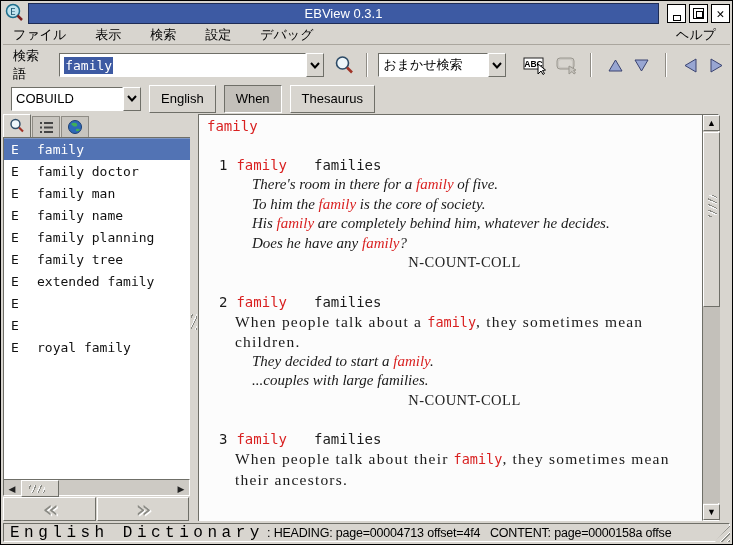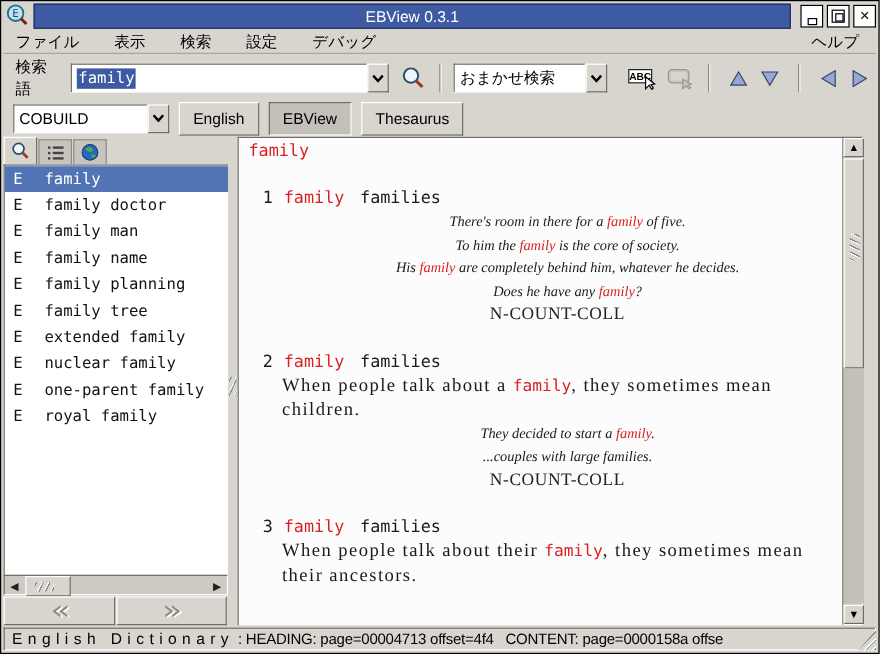--- a/index.html
+++ b/index.html
@@ -86,41 +86,41 @@
   
   #content-pane{position:absolute; left:197px; right:30px; top:113px; bottom:23px;
     background:#fcfcfc; overflow:hidden; padding:2px 8px;
     border-top:1px solid #6f6f68; border-left:1px solid #6f6f68;}
   #defs{color:#1a1a1a;}
   #hw-top{font-family:"DejaVu Sans Mono",monospace; font-size:14px; color:var(--red); line-height:19px;}
   .sense{margin-top:19px; margin-left:12px;}
   .sense-head{font-family:"DejaVu Sans Mono",monospace; font-size:14px; line-height:20px;}
   .sense-head .num{margin-right:9px;}
   .sense-head .hw{color:var(--red);}
-  .sense-head .plural{margin-left:13px;}
+  .sense-head .plural{margin-left:27px;}
   .def{margin-left:16px; font-family:"Liberation Serif",serif; font-size:15.5px;
     letter-spacing:1.2px; line-height:19.5px; max-width:462px;}
   .def .hl{font-family:"DejaVu Sans Mono",monospace; font-size:13.5px; color:var(--red); letter-spacing:0;}
   .ex{margin-left:33px; font-family:"Liberation Serif",serif; font-style:italic;
-    font-size:12px; line-height:19.5px;text-align:center;}
+    font-size:15px; line-height:19.5px;}
   .ex .hl{color:var(--red);}
   .gram{margin-left:16px; font-family:"Liberation Serif",serif; font-size:14.5px;
     line-height:19.5px; color:#222; letter-spacing:.5px;text-align:center;}
   
   #vscroll{position:absolute; right:13px; width:17px; top:113px; bottom:23px; background:#cdcac4;}
   #vs-up{position:absolute; top:0; left:0; width:17px; height:16px; display:flex; align-items:center; justify-content:center; font-size:9px;}
   #vs-down{position:absolute; bottom:0; left:0; width:17px; height:16px; display:flex; align-items:center; justify-content:center; font-size:9px;}
   #vs-thumb{position:absolute; left:0; top:17px; width:17px; height:175px;}
   #vs-thumb .grip{position:absolute; left:4px; top:62px; width:9px; height:22px;
     background:repeating-linear-gradient(25deg,#f4f4f4 0 1px,#8a8a84 1px 2px,transparent 2px 5px);}
   #vs-track-low{position:absolute; left:0; top:192px; bottom:17px; width:17px; background:#c3c0ba;}
   
   #statusbar{position:absolute; left:2px; right:2px; bottom:2px; height:19px;
     display:flex; align-items:center; background:var(--gray); padding-left:6px; overflow:hidden;}
-  #status-dict{font-size:13px; letter-spacing:4.5px; white-space:pre;}
+  #status-dict{font-size:16px; letter-spacing:4.5px; white-space:pre;font-family:Liberation Mono, monospace;}
   #status-info{font-size:12.5px; font-family:"Liberation Sans",sans-serif; letter-spacing:-0.2px; white-space:pre;}
   #resize-grip{position:absolute; right:2px; bottom:2px; width:15px; height:17px;
     background:repeating-linear-gradient(135deg,#fff 0 1px,#8a8a84 1px 2px,var(--gray) 2px 5px);
     clip-path:polygon(100% 0,100% 100%,0 100%);}
   svg{display:block;}
 </style>
 </head>
 <body>
 
 <div id="window">
@@ -220,21 +220,21 @@
     <div class="entry sunken" style="width:112px; font-family:'Liberation Sans',sans-serif;">
       <span>COBUILD</span>
     </div>
     <div class="combo-arrow raised">
       <svg width="10" height="7" viewBox="0 0 10 7">
           <path d="M1 1 L5 5.5 L9 1" stroke="#000" stroke-width="2" fill="none"></path>
         </svg>
     </div>
     <div id="dict-buttons" style="display:flex;">
         <div class="dict-btn raised">English</div>
-        <div class="dict-btn raised pressed">EBView</div>
+        <div class="dict-btn raised pressed">When</div>
         <div class="dict-btn raised">Thesaurus</div>
       </div>
   </div>
 
   <div id="sidebar">
     <div id="tabs">
       <div class="tab active">
         <svg width="16" height="16" viewBox="0 0 16 16">
           <circle cx="6.5" cy="6" r="4.5" fill="#eef6fa" stroke="#2c4a66" stroke-width="1.4"></circle>
           <line x1="10" y1="9.5" x2="14" y2="13.5" stroke="#a03326" stroke-width="2.2"></line>
@@ -282,25 +282,23 @@
         <div class="list-item">
           <span class="pfx">E</span>
           <span class="lbl">family tree</span>
         </div>
         <div class="list-item">
           <span class="pfx">E</span>
           <span class="lbl">extended family</span>
         </div>
         <div class="list-item">
           <span class="pfx">E</span>
-          <span class="lbl">nuclear family</span>
-        </div>
-        <div class="list-item">
-          <span class="pfx">E</span>
-          <span class="lbl">one-parent family</span>
+        </div>
+        <div class="list-item">
+          <span class="pfx">E</span>
         </div>
         <div class="list-item">
           <span class="pfx">E</span>
           <span class="lbl">royal family</span>
         </div>
       </div>
     <div id="hscroll" class="sunken">
       <div class="sb-btn" id="hs-left">◀</div>
       <div id="hs-thumb" class="raised">
           <div class="grip"></div>

